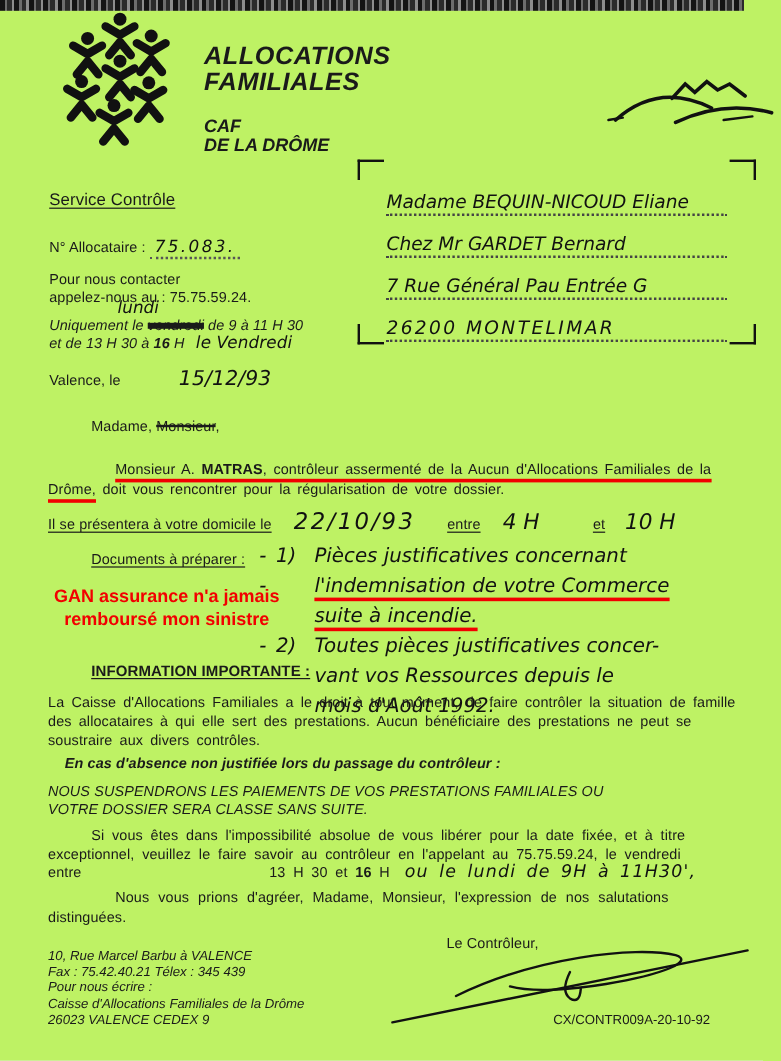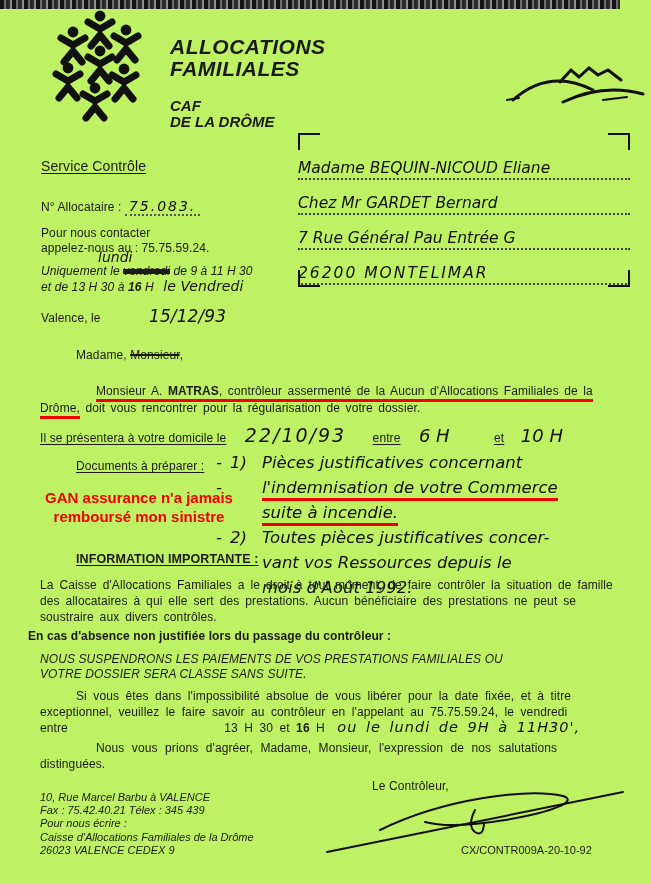--- a/index.html
+++ b/index.html
@@ -24,21 +24,21 @@
   .band{
     height:9px;
     background:repeating-linear-gradient(90deg,#141414 0 4px,#6d6d6d 4px 6px,#2b2b2b 6px 10px,#8d8d8d 10px 12px);
   }
   
   .bracket{position:absolute;width:20px;height:15px;}
   .br-tl{border-top:2px solid #111;border-left:2px solid #111;left:0;top:0;}
   .br-tr{border-top:2px solid #111;border-right:2px solid #111;right:0;top:0;}
   .br-bl{border-bottom:2px solid #111;border-left:2px solid #111;left:0;bottom:0;}
   .br-br{border-bottom:2px solid #111;border-right:2px solid #111;right:0;bottom:0;}
-  .addr-line{height:32px;margin:0 0;border-bottom:2px dotted #444;
+  .addr-line{height:32px;margin:0 24px;border-bottom:2px dotted #444;
     font-size:15.5px;white-space:nowrap;display:flex;align-items:flex-end;padding-bottom:1px;}
   
   .doc-list{width:412px;font-size:16.5px;line-height:25px;}
   .doc-row{position:relative;padding-left:46px;white-space:nowrap;}
   .doc-dash{position:absolute;left:0;top:0;}
   .doc-num{position:absolute;left:14px;top:0;}
   .red-annot{
     width:202px;text-align:center;font-weight:bold;font-size:15px;
     line-height:19px;color:#f20000;
   }
@@ -139,21 +139,21 @@
     </div>
     <div>
       <span class="redline">Drôme,</span><span> doit vous rencontrer pour la régularisation de votre dossier.</span>
     </div>
   </div>
 
   <div class="abs" style="left:40px;top:424px;white-space:nowrap;">
     <span class="typed u">Il se présentera à votre domicile le</span>
     <span class="hw" style="font-size:19px;margin-left:14px;letter-spacing:2px;">22/10/93</span>
     <span class="typed u" style="margin-left:22px;">entre</span>
-    <span class="hw" style="font-size:18px;margin-left:14px;">6 H</span>
+    <span class="hw" style="font-size:18px;margin-left:14px;">4 H</span>
     <span class="typed u" style="margin-left:40px;">et</span>
     <span class="hw" style="font-size:18px;margin-left:12px;">10 H</span>
   </div>
 
   <div class="abs typed u" style="left:76px;top:459px;">Documents à préparer :</div>
 
   <div class="abs red-annot" style="left:38px;top:488px;">
     <div>GAN assurance n'a jamais</div>
     <div>remboursé mon sinistre</div>
   </div>
@@ -181,21 +181,21 @@
     </div>
     <div class="doc-row">
       <span>mois d'Août 1992.</span>
     </div>
   </div>
 
   <div class="abs typed b u" style="left:76px;top:552px;font-size:12.5px;">INFORMATION IMPORTANTE :</div>
 
   <div class="abs typed" style="left:40px;top:577px;width:594px;line-height:16px;word-spacing:2.5px;">La Caisse d'Allocations Familiales a le droit à tout moment, de faire contrôler la situation de famille des allocataires à qui elle sert des prestations. Aucun bénéficiaire des prestations ne peut se soustraire aux divers contrôles.</div>
 
-  <div class="abs typed b" style="left:28px;top:629px;">En cas d'absence non justifiée lors du passage du contrôleur :</div>
+  <div class="abs typed b" style="left:54px;top:629px;font-style:italic;">En cas d'absence non justifiée lors du passage du contrôleur :</div>
 
   <div class="abs typed i center" style="left:40px;top:652px;width:594px;line-height:15px;">
     <div>NOUS SUSPENDRONS LES PAIEMENTS DE VOS PRESTATIONS FAMILIALES OU</div>
     <div>VOTRE DOSSIER SERA CLASSE SANS SUITE.</div>
   </div>
 
   <div class="abs typed" style="left:40px;top:689px;width:594px;line-height:15.5px;word-spacing:3px;">
     <div style="padding-left:36px;">Si vous êtes dans l'impossibilité absolue de vous libérer pour la date fixée, et à titre</div>
     <div>exceptionnel, veuillez le faire savoir au contrôleur en l'appelant au 75.75.59.24, le vendredi</div>
     <div style="white-space:nowrap;">

